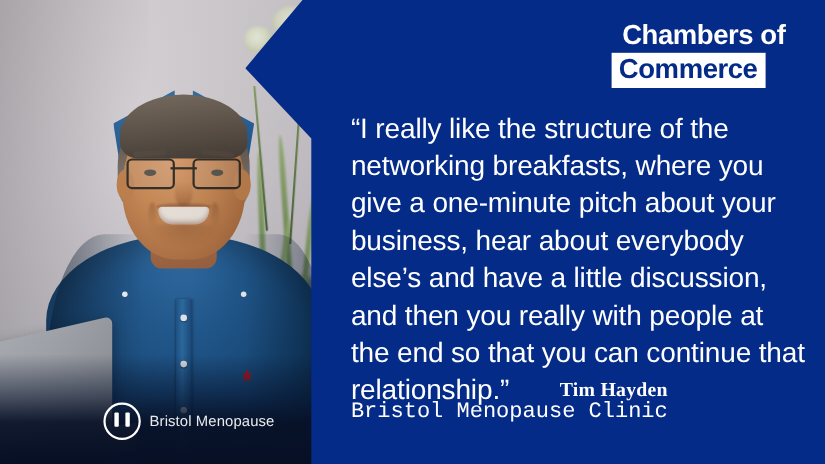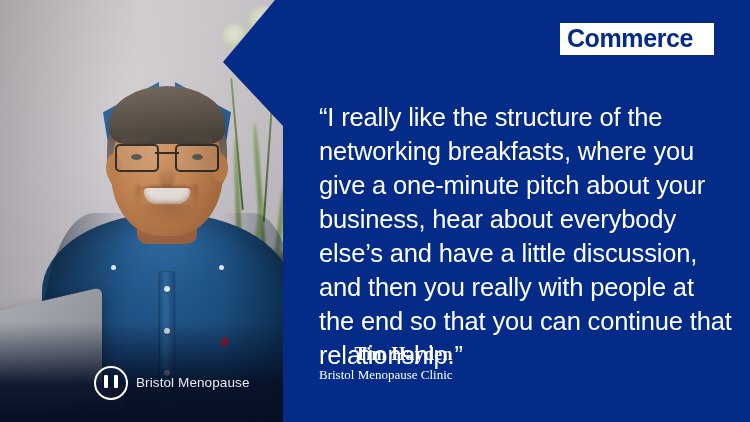--- a/index.html
+++ b/index.html
@@ -258,21 +258,21 @@
     color: #ffffff;
     font-size: 25px;
     font-weight: 700;
     letter-spacing: -0.4px;
     display: block;
     padding-left: 10px;
   }
   .logo-line2-box {
     display: inline-block;
     background: #ffffff;
-    padding: 3px 21px 4px 7px;
+    padding: 3px 7px 4px 7px;
     margin-top: 3px;
   }
   .logo-line2 {
     color: #042B87;
     font-size: 25px;
     font-weight: 700;
     letter-spacing: -0.4px;
     display: block;
   }
 
@@ -290,21 +290,21 @@
 
   
   #attribution {
     position: absolute;
     left: 319px; top: 343px;
     color: #ffffff;
     font-family: "Liberation Serif", serif;
   }
   .attr-name { font-size: 18px; font-weight: 700; line-height: 22px; letter-spacing: .2px; text-align: right; }
   .attr-role { font-size: 17px; font-weight: 400; line-height: 19px; }
-  .attr-org  { font-size: 13px; font-weight: 400; line-height: 19px; }
+  .attr-org  { font-size: 20px; font-weight: 400; line-height: 19px; font-family: Liberation Mono, monospace; }
 
   
   #clinic {
     position: absolute;
     left: 94px; bottom: 22px;
     display: flex;
     align-items: center;
     gap: 8px;
     z-index: 5;
   }
@@ -393,20 +393,21 @@
     <div class="laptop"></div>
     <div class="laptop-edge"></div>
 
     <div class="photo-grain"></div>
     <div class="photo-band"></div>
   </div>
 
   <div id="panel"></div>
 
   <div id="logo">
+    <span class="logo-line1">Chambers of</span>
     <span class="logo-line2-box">
       <span class="logo-line2">Commerce</span>
     </span>
   </div>
 
   <div id="quote">“I really like the structure of the networking breakfasts, where you give a one-minute pitch about your business, hear about everybody else’s and have a little discussion, and then you really with people at the end so that you can continue that relationship.”</div>
 
   <div id="attribution">
     <div class="attr-name">Tim Hayden</div>
     <div class="attr-org">Bristol Menopause Clinic</div>

